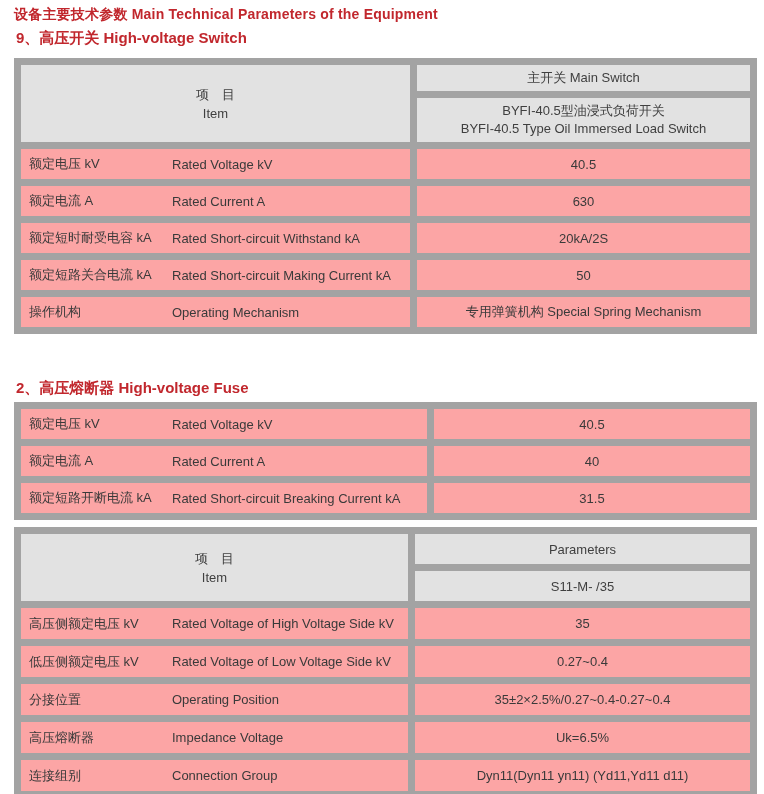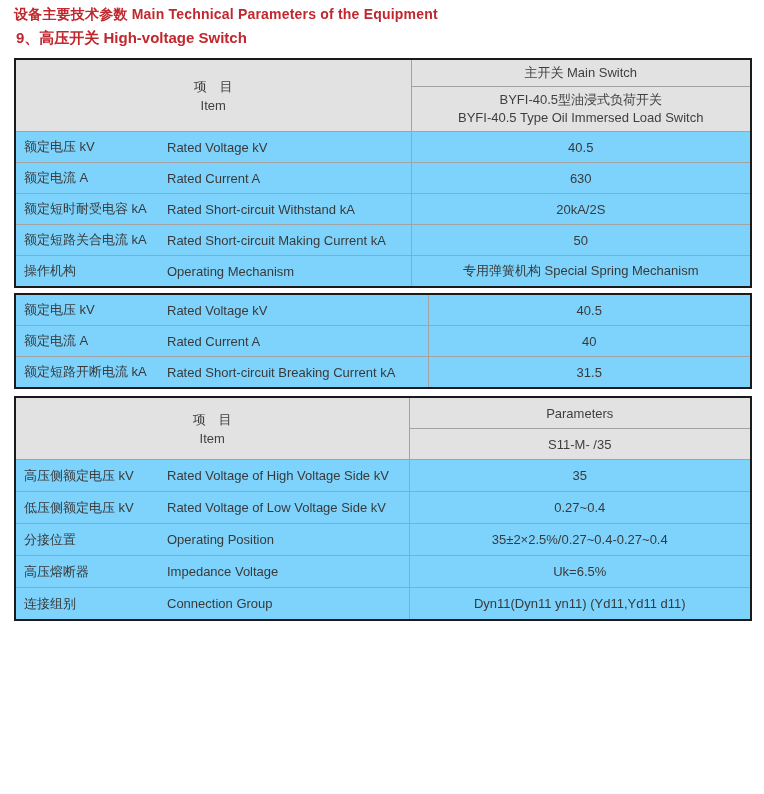--- a/index.html
+++ b/index.html
@@ -35,36 +35,36 @@
     width: 736px;
     table-layout: fixed;
     border: 2px solid #1a1a1a;
     color: #3a3a3a;
     font-size: 13px;
   }
   .t1 { margin-top: 11px; }
   .t2 { margin-top: 5px; }
   .t3 { margin-top: 7px; }
   td {
-    border: 1px solid #a3a3a3;
+    border: 7px solid #a3a3a3;
     padding: 0 6px;
     vertical-align: middle;
   }
   td.hdr {
     background: #e2e2e2;
     text-align: center;
     color: #3f3f3f;
   }
   td.item-hdr { line-height: 19px; }
   td.sub-hdr  { line-height: 18px; }
   .h-top    { height: 26px; }
   .h-sub    { height: 44px; }
   .h-t2     { height: 33px; }
   .h-t3     { height: 30px; }
-  tr.body-row td { height: 30px; background: #7dd3fc; }
+  tr.body-row td { height: 30px; background: #fca5a5; }
   .t3 tr.body-row td { height: 31px; }
   td.item-cell { padding-left: 8px; white-space: nowrap; overflow: hidden; }
   td.item-cell .zh {
     display: inline-block;
     width: 143px;
     vertical-align: middle;
   }
   td.item-cell .en {
     display: inline-block;
     vertical-align: middle;
@@ -115,20 +115,21 @@
       <td class="item-cell"><span class="zh">额定短路关合电流 kA</span><span class="en">Rated Short-circuit Making Current kA</span></td>
       <td class="val">50</td>
     </tr>
     <tr class="body-row">
       <td class="item-cell"><span class="zh">操作机构</span><span class="en">Operating Mechanism</span></td>
       <td class="val">专用弹簧机构   Special Spring Mechanism</td>
     </tr>
   </tbody>
     </table>
 
+  <div class="section-heading sh-2">2、高压熔断器  High-voltage Fuse</div>
 
   <table class="t2">
     <colgroup>
         <col style="width:413px">
         <col style="width:323px">
       </colgroup>
     <tbody>
     <tr class="body-row">
       <td class="item-cell"><span class="zh">额定电压 kV</span><span class="en">Rated Voltage kV</span></td>
       <td class="val">40.5</td>

